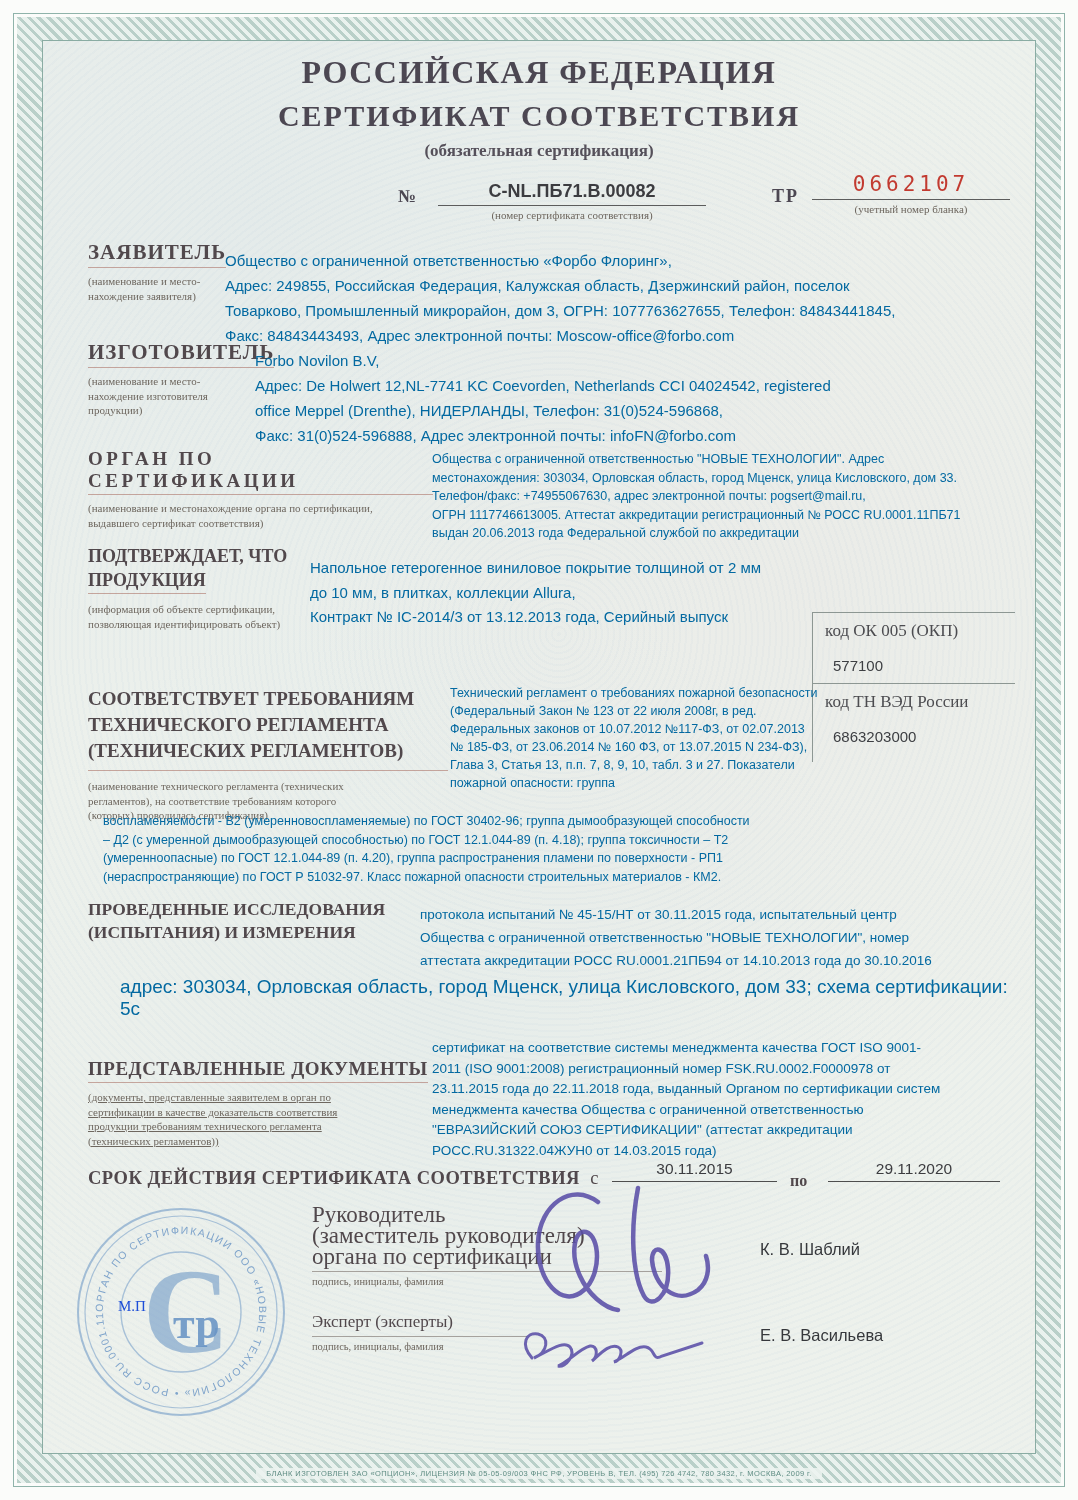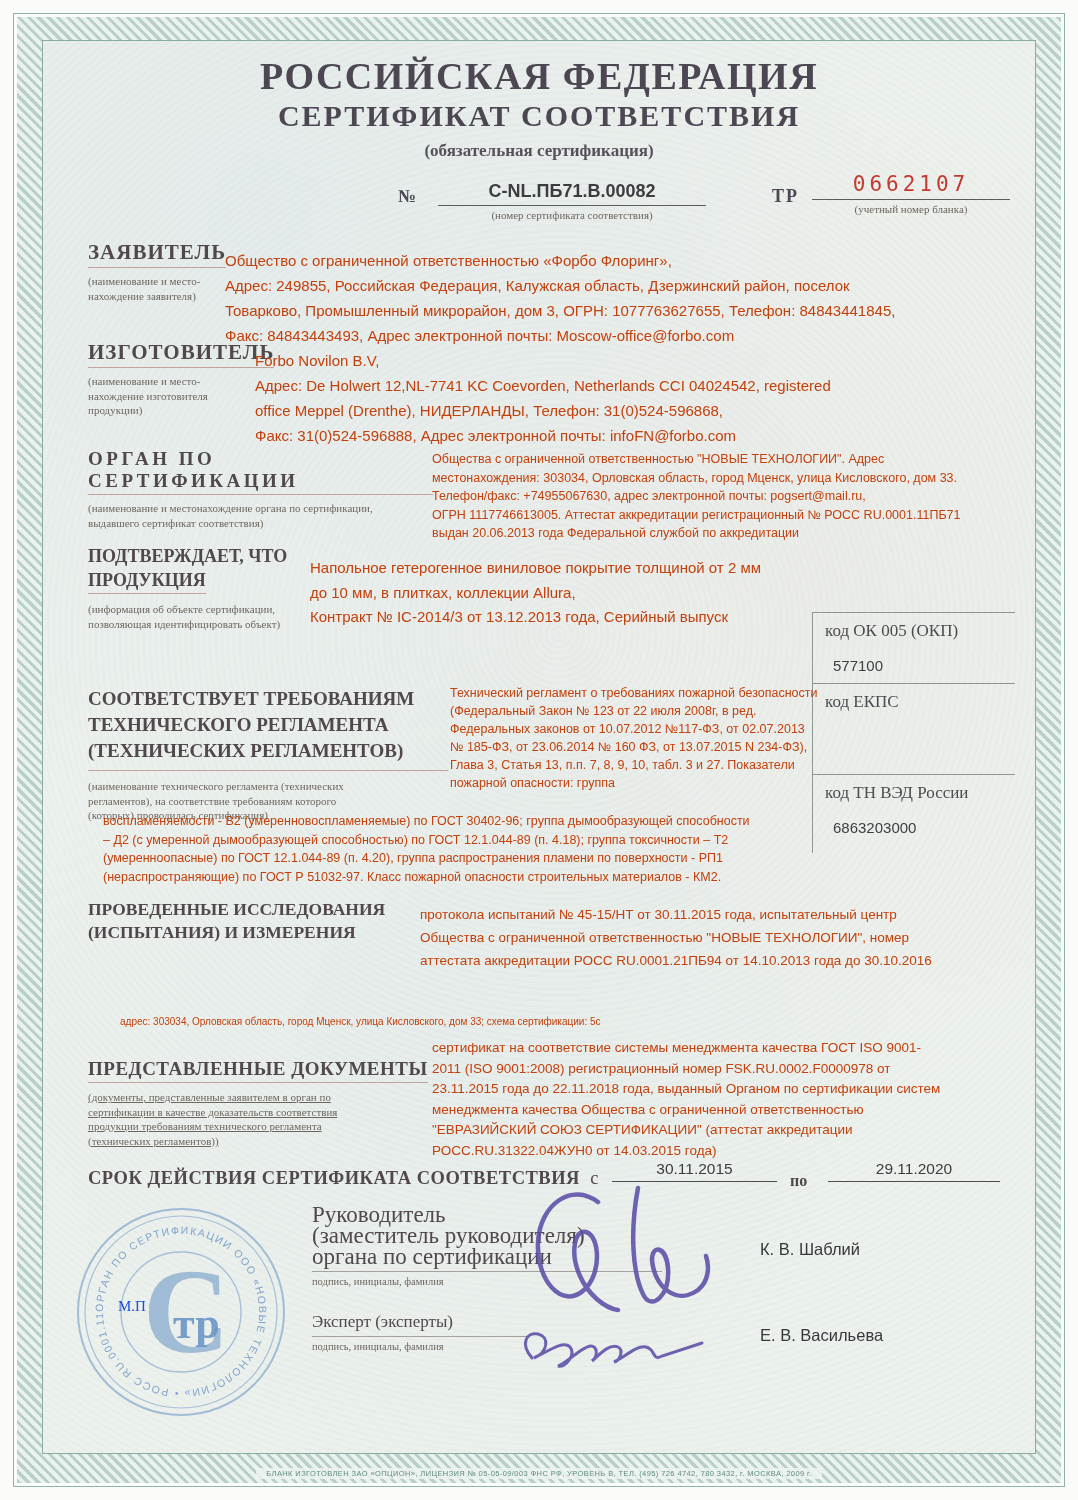--- a/index.html
+++ b/index.html
@@ -14,21 +14,21 @@
     background-image:
       radial-gradient(circle at 22% 12%, rgba(150,180,215,.10), transparent 42%),
       radial-gradient(circle at 78% 38%, rgba(205,170,180,.07), transparent 45%),
       radial-gradient(circle at 40% 70%, rgba(150,185,210,.08), transparent 40%),
       repeating-radial-gradient(circle at 52% 42%, rgba(120,160,200,.045) 0 2px, transparent 2px 6px);}
   .abs{position:absolute;}
   .serif{font-family:"Liberation Serif",serif;}
   .sec-title{font-family:"Liberation Serif",serif;font-weight:bold;color:#51484c;}
   .u{border-bottom:1px solid rgba(176,124,114,.65);padding-bottom:2px;display:inline-block;}
   .caption{font-family:"Liberation Serif",serif;font-size:11px;color:#6e675f;line-height:14.5px;white-space:pre-line;}
-  .body-text{color:#c2410c;white-space:pre-line;}
+  .body-text{color:#0369a1;white-space:pre-line;}
   .center{text-align:center;}
   .field .val{text-align:center;border-bottom:1.5px solid #5c5c5c;padding-bottom:3px;font-weight:bold;color:#3c3c40;}
   .field .cap{font-family:"Liberation Serif",serif;font-size:11px;color:#6e675f;text-align:center;margin-top:3px;}
   .codes{border-left:1px solid #8d9793;}
   .codes .cell{border-top:1px solid #8d9793;padding:8px 12px 0 12px;}
   .codes .clabel{font-family:"Liberation Serif",serif;font-size:17px;color:#4c4c50;}
   .codes .cval{font-size:15px;color:#3c3e42;margin-top:16px;padding-left:8px;}
   .sig-caption{font-family:"Liberation Serif",serif;font-size:10.5px;color:#6e675f;}
   .name{font-size:16.5px;color:#36383c;}
   #footer-note{position:absolute;left:0;right:0;bottom:20px;text-align:center;}
@@ -36,21 +36,21 @@
      background:rgba(236,243,240,.85);padding:1px 10px;}
 </style>
 </head>
 <body>
 
 <div id="page">
   <div id="frame-outer"></div>
   <div id="frame-band"></div>
   <div id="paper"></div>
 
-  <div class="abs serif center" style="left:0;right:0;top:54px;font-size:38px;font-weight:bold;letter-spacing:1.5px;color:#4c4752;">РОССИЙСКАЯ ФЕДЕРАЦИЯ</div>
+  <div class="abs serif center" style="left:0;right:0;top:54px;font-size:32px;font-weight:bold;letter-spacing:1.5px;color:#4c4752;">РОССИЙСКАЯ ФЕДЕРАЦИЯ</div>
   <div class="abs serif center" style="left:0;right:0;top:99px;font-size:30px;font-weight:bold;letter-spacing:2px;color:#4c4752;">СЕРТИФИКАТ СООТВЕТСТВИЯ</div>
   <div class="abs serif center" style="left:0;right:0;top:141px;font-size:17px;font-weight:bold;color:#55505a;">(обязательная сертификация)</div>
 
   <div class="abs serif" style="left:398px;top:186px;font-size:18px;font-weight:bold;color:#4c4752;">№</div>
   <div class="abs field" style="left:438px;top:181px;width:268px;">
     <div class="val" style="font-size:18px;">C-NL.ПБ71.В.00082</div>
     <div class="cap">(номер сертификата соответствия)</div>
   </div>
   <div class="abs serif" style="left:772px;top:186px;font-size:18px;font-weight:bold;letter-spacing:2px;color:#4c4752;">ТР</div>
   <div class="abs field" style="left:812px;top:172px;width:198px;">
@@ -97,24 +97,20 @@
 позволяющая идентифицировать объект)</div>
   </div>
   <div class="abs body-text" style="left:310px;top:556px;width:560px;font-size:15px;line-height:24.5px;">Напольное гетерогенное виниловое покрытие толщиной от 2 мм
 до 10 мм, в плитках, коллекции Allura,
 Контракт № IC-2014/3 от 13.12.2013 года, Серийный выпуск</div>
 
   <div class="abs codes" style="left:812px;top:612px;width:202px;">
     <div class="cell" style="height:62px;">
       <div class="clabel">код ОК 005 (ОКП)</div>
       <div class="cval">577100</div>
-    </div>
-    <div class="cell" style="height:82px;">
-      <div class="clabel">код ЕКПС</div>
-      <div class="cval"></div>
     </div>
     <div class="cell" style="height:70px;">
       <div class="clabel">код ТН ВЭД России</div>
       <div class="cval">6863203000</div>
     </div>
   </div>
 
   <div class="abs" style="left:88px;top:686px;width:360px;">
     <div class="sec-title" style="font-size:19px;line-height:26px;white-space:pre-line;border-bottom:1px solid rgba(176,124,114,.65);padding-bottom:6px;">СООТВЕТСТВУЕТ ТРЕБОВАНИЯМ
 ТЕХНИЧЕСКОГО  РЕГЛАМЕНТА
@@ -132,21 +128,21 @@
   <div class="abs body-text" style="left:103px;top:812px;width:890px;font-size:12.5px;line-height:18.5px;">воспламеняемости - В2 (умеренновоспламеняемые) по ГОСТ 30402-96; группа дымообразующей способности
 – Д2 (с умеренной дымообразующей способностью) по ГОСТ 12.1.044-89 (п. 4.18); группа токсичности – Т2
 (умеренноопасные) по ГОСТ 12.1.044-89 (п. 4.20), группа распространения пламени по поверхности - РП1
 (нераспространяющие) по ГОСТ Р 51032-97. Класс пожарной опасности строительных материалов - КМ2.</div>
 
   <div class="abs sec-title" style="left:88px;top:898px;font-size:17.5px;line-height:23px;white-space:pre-line;">ПРОВЕДЕННЫЕ ИССЛЕДОВАНИЯ
 (ИСПЫТАНИЯ) И ИЗМЕРЕНИЯ</div>
   <div class="abs body-text" style="left:420px;top:903px;width:590px;font-size:13.5px;line-height:23px;">протокола испытаний № 45-15/НТ от 30.11.2015 года, испытательный центр
 Общества с ограниченной ответственностью "НОВЫЕ ТЕХНОЛОГИИ", номер
 аттестата аккредитации РОСС RU.0001.21ПБ94 от 14.10.2013 года до 30.10.2016</div>
-  <div class="abs body-text" style="left:120px;top:976px;width:890px;font-size:10px;margin-top:40px;">адрес: 303034, Орловская область, город Мценск, улица Кисловского, дом 33; схема сертификации: 5с</div>
+  <div class="abs body-text" style="left:120px;top:976px;width:890px;font-size:19px;">адрес: 303034, Орловская область, город Мценск, улица Кисловского, дом 33; схема сертификации: 5с</div>
 
   <div class="abs" style="left:88px;top:1058px;width:360px;">
     <span class="sec-title u" style="font-size:19px;letter-spacing:.5px;">ПРЕДСТАВЛЕННЫЕ ДОКУМЕНТЫ</span>
     <div class="caption" style="margin-top:7px;text-decoration:underline;">(документы, представленные заявителем в орган по
 сертификации в качестве доказательств соответствия
 продукции требованиям технического регламента
 (технических регламентов))</div>
   </div>
   <div class="abs body-text" style="left:432px;top:1038px;width:580px;font-size:13.5px;line-height:20.5px;">сертификат на соответствие системы менеджмента качества ГОСТ ISO 9001-
 2011 (ISO 9001:2008) регистрационный номер FSK.RU.0002.F0000978 от

